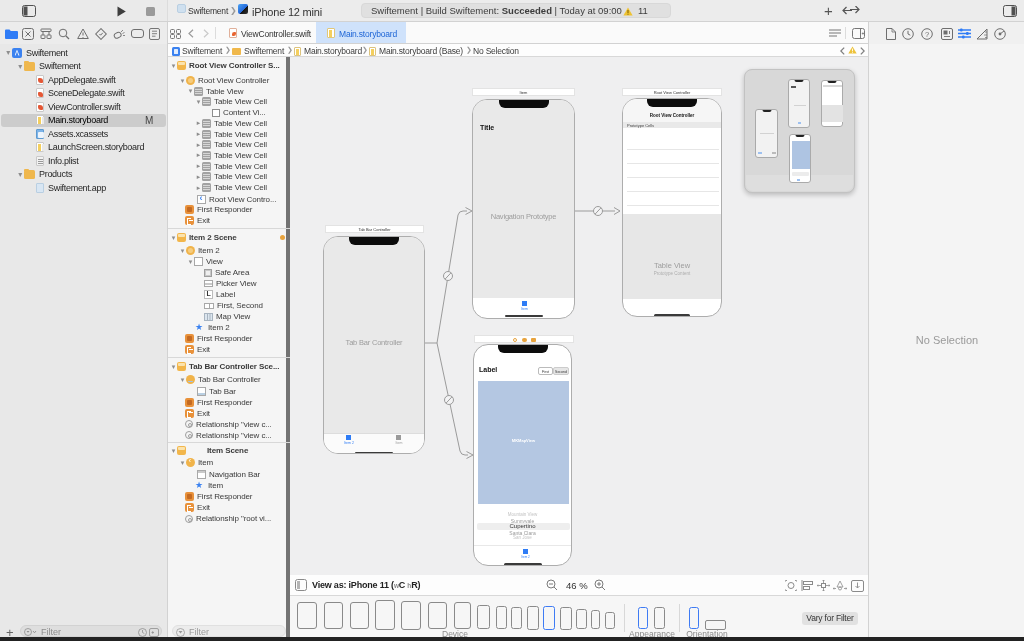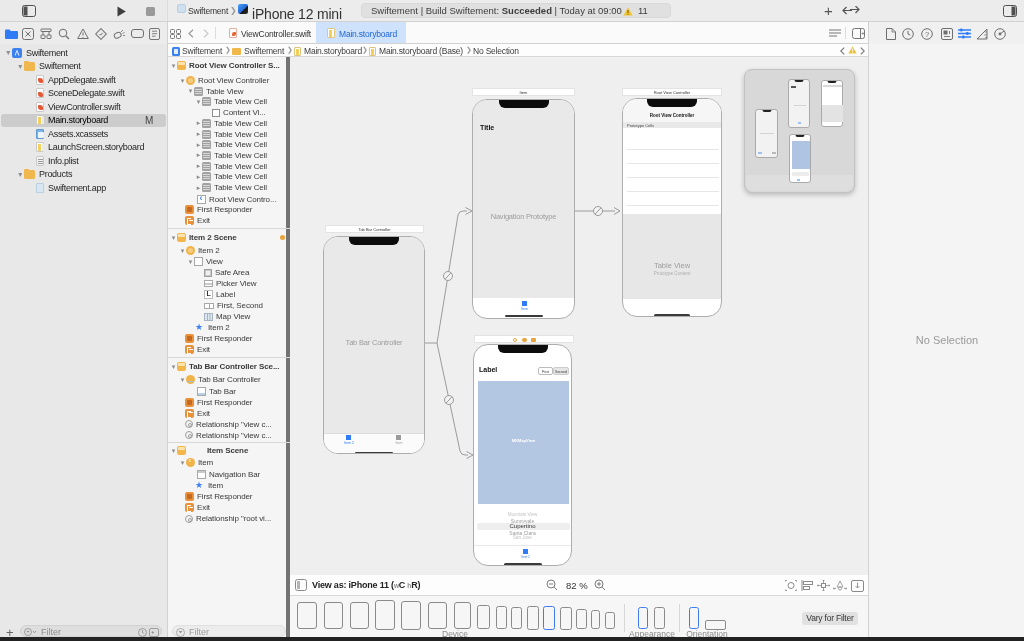--- a/index.html
+++ b/index.html
@@ -111,21 +111,21 @@
         <rect x="1.5" y="1.5" width="4" height="9" fill="#505050"></rect>
       </svg>
   <svg class="abs" style="left:117px; top:5.5px;" width="9" height="11" viewBox="0 0 9 11">
         <path d="M0.5,0.5 L8.8,5.5 L0.5,10.5 Z" fill="#3e3e3e"></path>
       </svg>
   <div class="abs" style="left:146px; top:7px; width:9px; height:9px; background:#9a9a9a; border-radius:1.5px;"></div>
   <div class="abs" style="left:177px; top:4px; width:9px; height:9px; background:#cfe0ef; border:1px solid #b9cfe2; border-radius:2px;"></div>
   <div class="abs" style="left:188px; top:6px; font-size:8.5px; letter-spacing:-0.2px; color:#333;">Swiftement</div>
   <div class="abs" style="left:230px; top:6px; color:#999; font-size:8px;">❯</div>
   <div class="abs" style="left:238px; top:4px; width:10px; height:10px; border-radius:2px; background:linear-gradient(135deg,#4aa3f5 0%,#2468d8 55%,#111 56%,#333 100%);"></div>
-  <div class="abs" style="left:252px; top:6px; font-size:14px; letter-spacing:-0.2px; color:#333;">iPhone 12 mini</div>
+  <div class="abs" style="left:252px; top:6px; font-size:11px; letter-spacing:-0.2px; color:#333;">iPhone 12 mini</div>
   <div id="pill">
     <span style="position:absolute; left:9px; white-space:nowrap;">Swiftement | Build Swiftement: <b>Succeeded</b> | Today at 09:00</span>
     <svg class="abs" style="left:261px; top:3px;" width="10" height="9" viewBox="0 0 10 9">
           <path d="M5,0.5 L9.6,8.5 L0.4,8.5 Z" fill="#eec231"></path>
           <rect x="4.5" y="3" width="1" height="3" fill="#7c5c00"></rect>
           <rect x="4.5" y="6.7" width="1" height="1" fill="#7c5c00"></rect>
         </svg>
     <span style="position:absolute; left:276px;">11</span>
   </div>
   <div class="abs" style="left:824px; top:2px; font-size:15px; color:#555; font-weight:300;">+</div>
@@ -669,21 +669,21 @@
   <svg class="abs" style="left:5px; top:4px;" width="12" height="12" viewBox="0 0 12 12">
         <rect x="0.5" y="0.5" width="11" height="11" rx="2" fill="none" stroke="#8a8a8a"></rect>
         <rect x="2" y="2" width="3" height="8" fill="#b5b5b5"></rect>
       </svg>
   <div class="abs" style="left:22px; top:5px; font-size:9px; letter-spacing:-0.2px; color:#222; font-weight:bold;">View as: iPhone 11 (<span style="font-size:6.5px;color:#888;">w</span>C <span style="font-size:6.5px;color:#888;">h</span>R)</div>
   <svg class="abs" style="left:256px; top:4px;" width="12" height="12" viewBox="0 0 12 12">
         <circle cx="5" cy="5" r="4" fill="none" stroke="#7a7a7a"></circle>
         <line x1="8" y1="8" x2="11" y2="11" stroke="#7a7a7a"></line>
         <line x1="3" y1="5" x2="7" y2="5" stroke="#7a7a7a"></line>
       </svg>
-  <div class="abs" style="left:276px; top:5px; font-size:9.5px; color:#333;">82 %</div>
+  <div class="abs" style="left:276px; top:5px; font-size:9.5px; color:#333;">46 %</div>
   <svg class="abs" style="left:304px; top:4px;" width="12" height="12" viewBox="0 0 12 12">
         <circle cx="5" cy="5" r="4" fill="none" stroke="#7a7a7a"></circle>
         <line x1="8" y1="8" x2="11" y2="11" stroke="#7a7a7a"></line>
         <line x1="3" y1="5" x2="7" y2="5" stroke="#7a7a7a"></line>
         <line x1="5" y1="3" x2="5" y2="7" stroke="#7a7a7a"></line>
       </svg>
 
   <svg class="abs" style="left:495px; top:5px;" width="12" height="11" viewBox="0 0 12 11">
         <circle cx="6" cy="5.5" r="3" fill="none" stroke="#8a8a8a"></circle>
         <path d="M0.5,1.5 V0.5 H2 M10,0.5 H11.5 V1.5 M11.5,9.5 V10.5 H10 M2,10.5 H0.5 V9.5" stroke="#8a8a8a" fill="none" stroke-width="0.9"></path>

